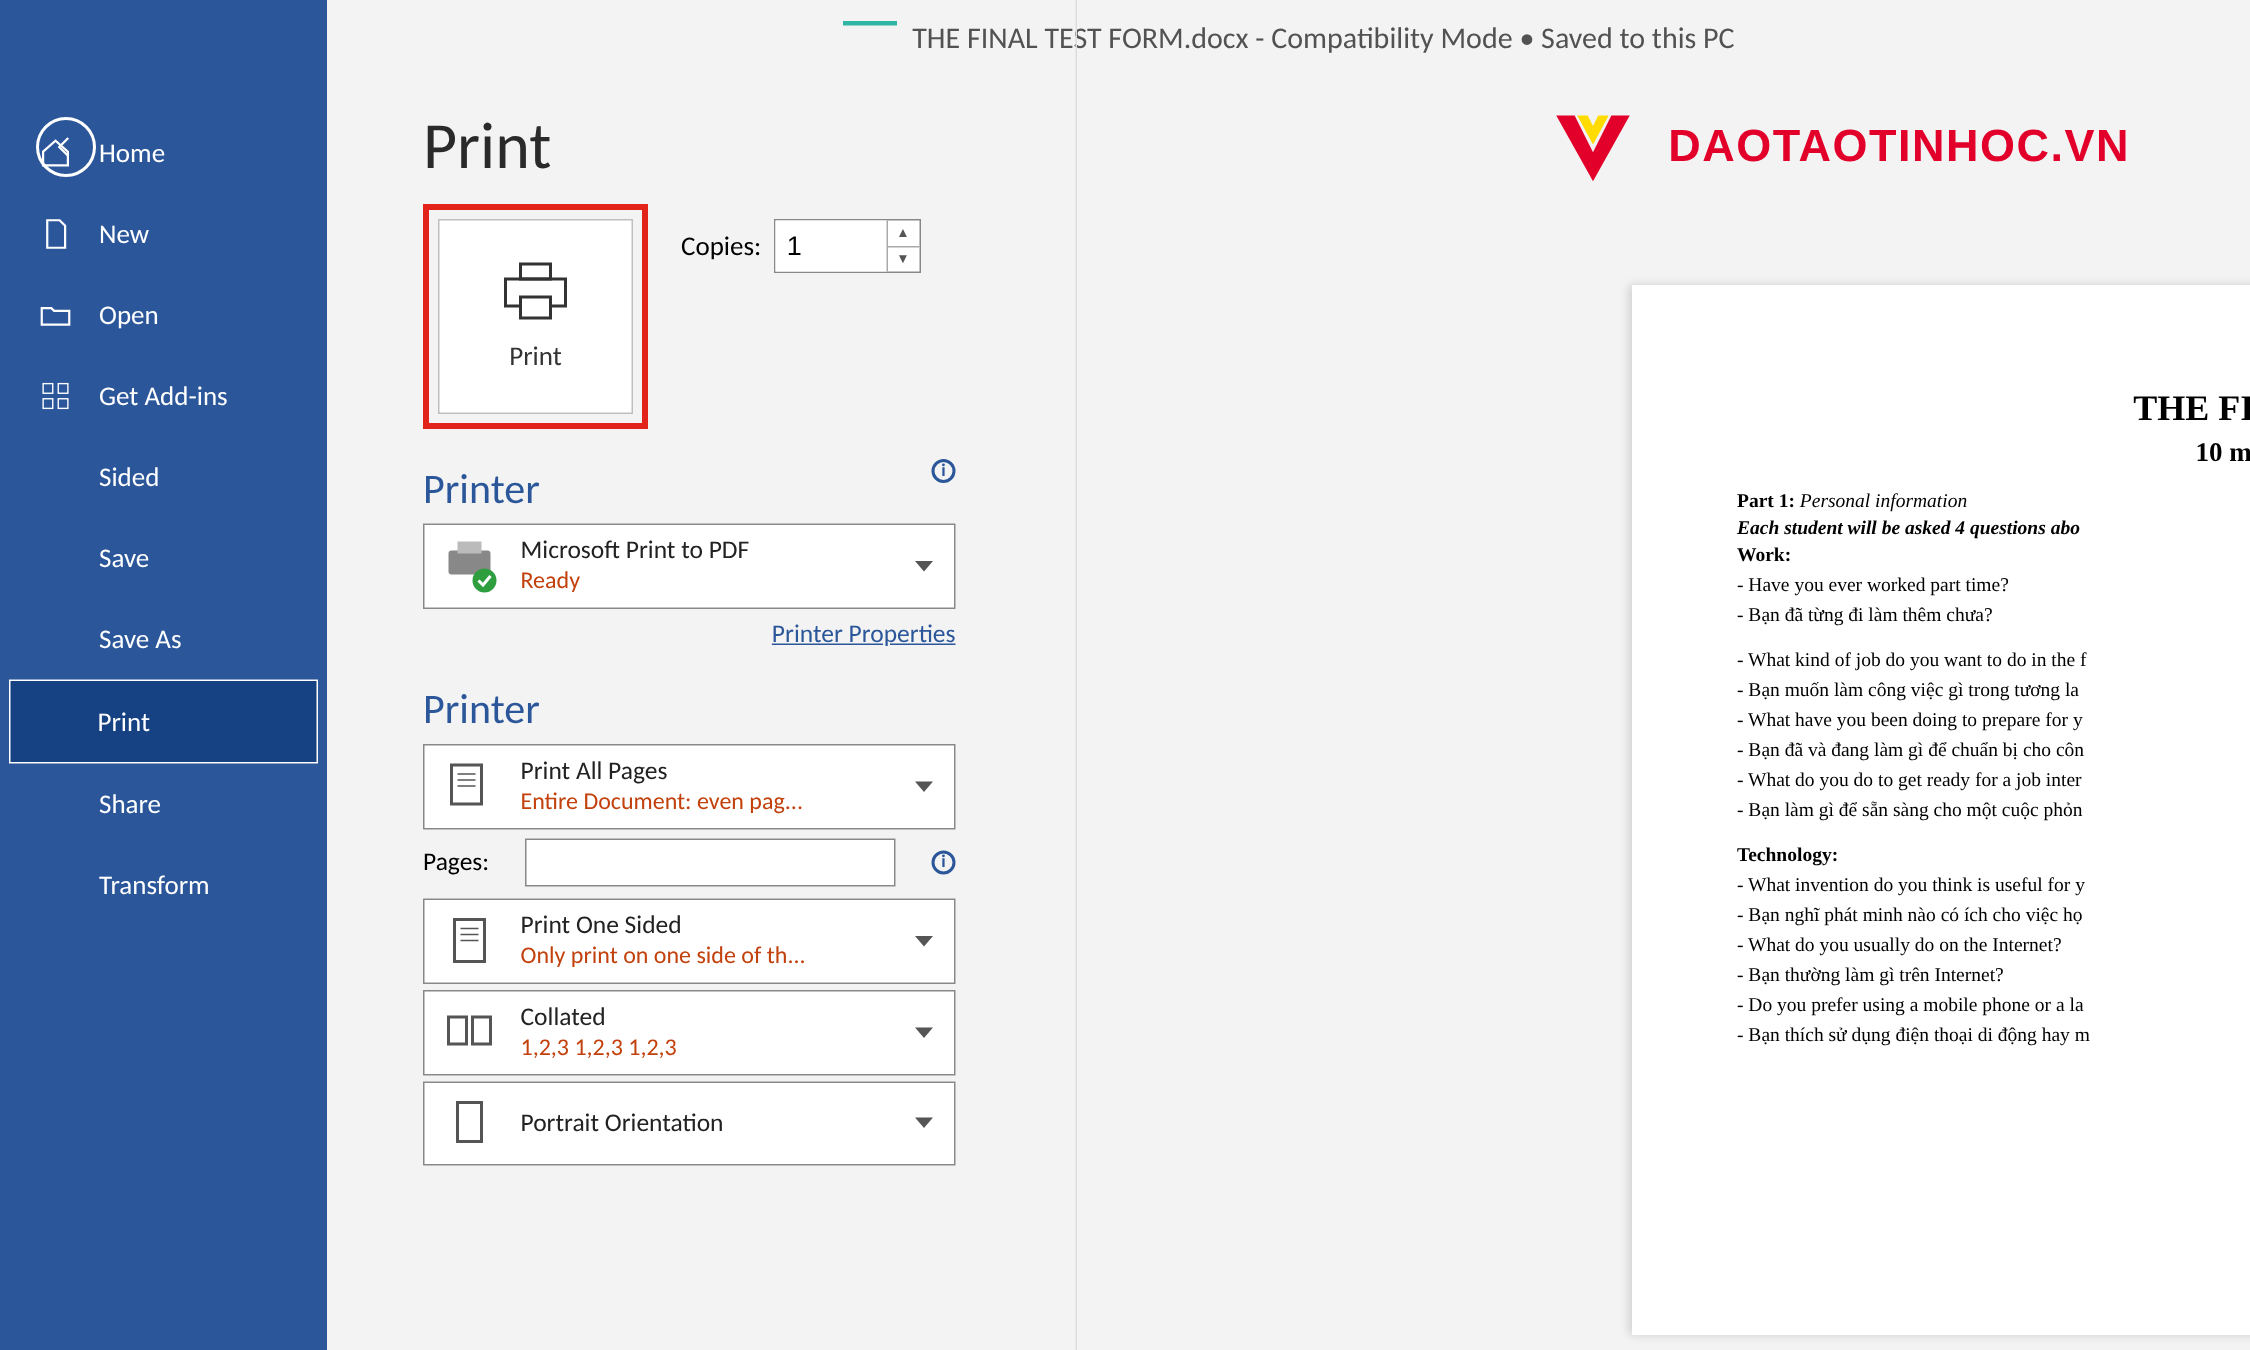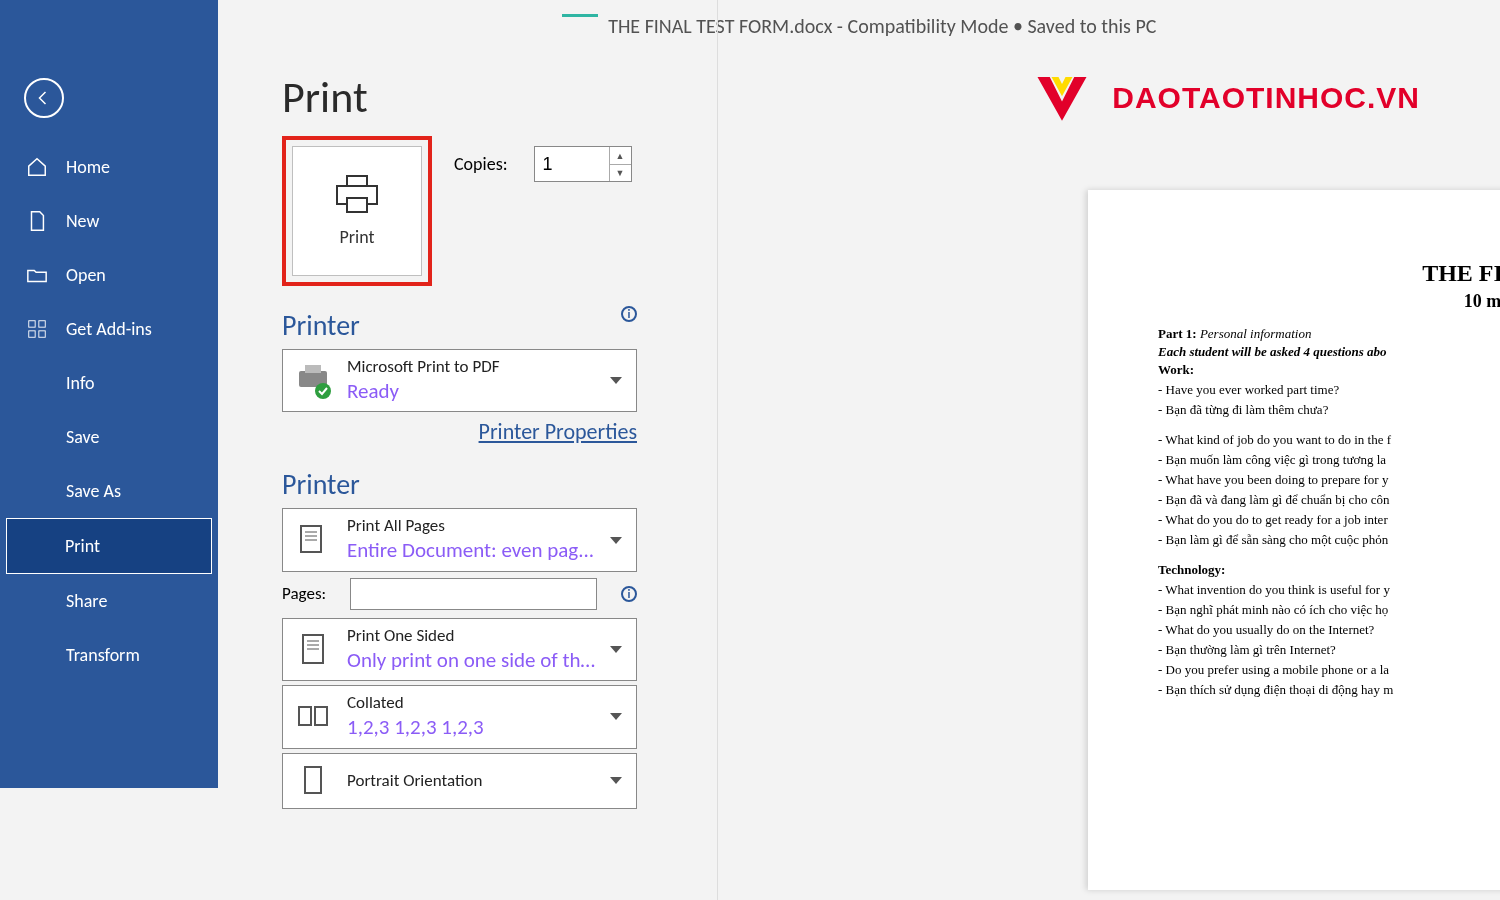--- a/index.html
+++ b/index.html
@@ -8,24 +8,23 @@
     background: #f3f3f3;
     width: 1500px;
     height: 900px;
     overflow: hidden;
     position: relative;
   }
   .sidebar {
     position: absolute;
     left: 0; top: 0;
     width: 218px;
-    height: 788px;
+    height: 900px;
     background: #2b579a;
     color: #fff;
-    padding-top: 65px;
   }
   .back-btn {
     position: absolute;
     top: 78px; left: 24px;
     width: 40px; height: 40px;
     border: 2px solid #fff;
     border-radius: 50%;
     display: flex; align-items: center; justify-content: center;
     cursor: pointer;
   }
@@ -85,21 +84,21 @@
     border: 1px solid #bfbfbf;
     display: flex; flex-direction: column;
     align-items: center; justify-content: center;
     gap: 12px;
     font-size: 18px;
     color: #333;
     cursor: pointer;
   }
   .print-btn svg { width: 48px; height: 40px; }
   .copies {
-    display: flex; align-items: center; gap: 26px;
+    display: flex; align-items: center; gap: 8px;
     margin-top: 10px;
     font-size: 18px;
   }
   .spinner {
     width: 98px; height: 36px;
     border: 1px solid #888;
     background: #fff;
     display: flex;
     position: relative;
   }
@@ -145,32 +144,32 @@
     cursor: pointer;
     position: relative;
     margin-bottom: 4px;
   }
   .dropdown .dd-icon {
     width: 40px; height: 40px;
     display: flex; align-items: center; justify-content: center;
     flex-shrink: 0;
   }
   .dropdown .dd-text { flex: 1; line-height: 1.3; font-size: 17px; color: #222; overflow: hidden; }
-  .dropdown .dd-sub { font-size: 21px; color: #8b5cf6; white-space: nowrap; overflow: hidden; text-overflow: ellipsis; }
+  .dropdown .dd-sub { font-size: 16px; color: #c2410c; white-space: nowrap; overflow: hidden; text-overflow: ellipsis; }
   .dropdown .caret {
     width: 0; height: 0;
     border-left: 6px solid transparent;
     border-right: 6px solid transparent;
     border-top: 7px solid #555;
     margin-right: 4px;
   }
   .link {
     color: #2b579a;
     text-decoration: underline;
-    font-size: 22px;
+    font-size: 17px;
     display: block;
     text-align: right;
     width: 355px;
     margin-top: 6px;
     cursor: pointer;
   }
   .pages-row {
     display: flex; align-items: center; gap: 24px;
     margin: 6px 0 8px 0;
   }
@@ -265,21 +264,21 @@
     <div class="nav-item">
       <svg viewBox="0 0 24 24">
           <rect x="3" y="3" width="7" height="7" stroke="#fff" fill="none"></rect>
           <rect x="14" y="3" width="7" height="7" stroke="#fff" fill="none"></rect>
           <rect x="3" y="14" width="7" height="7" stroke="#fff" fill="none"></rect>
           <rect x="14" y="14" width="7" height="7" stroke="#fff" fill="none"></rect>
         </svg>
       <span>Get Add-ins</span>
     </div>
     <div class="nav-item indent">
-      <span>Info</span>
+      <span>Sided</span>
     </div>
     <div class="nav-item indent">
       <span>Save</span>
     </div>
     <div class="nav-item indent">
       <span>Save As</span>
     </div>
     <div class="nav-item indent active">
       <span>Print</span>
     </div>

